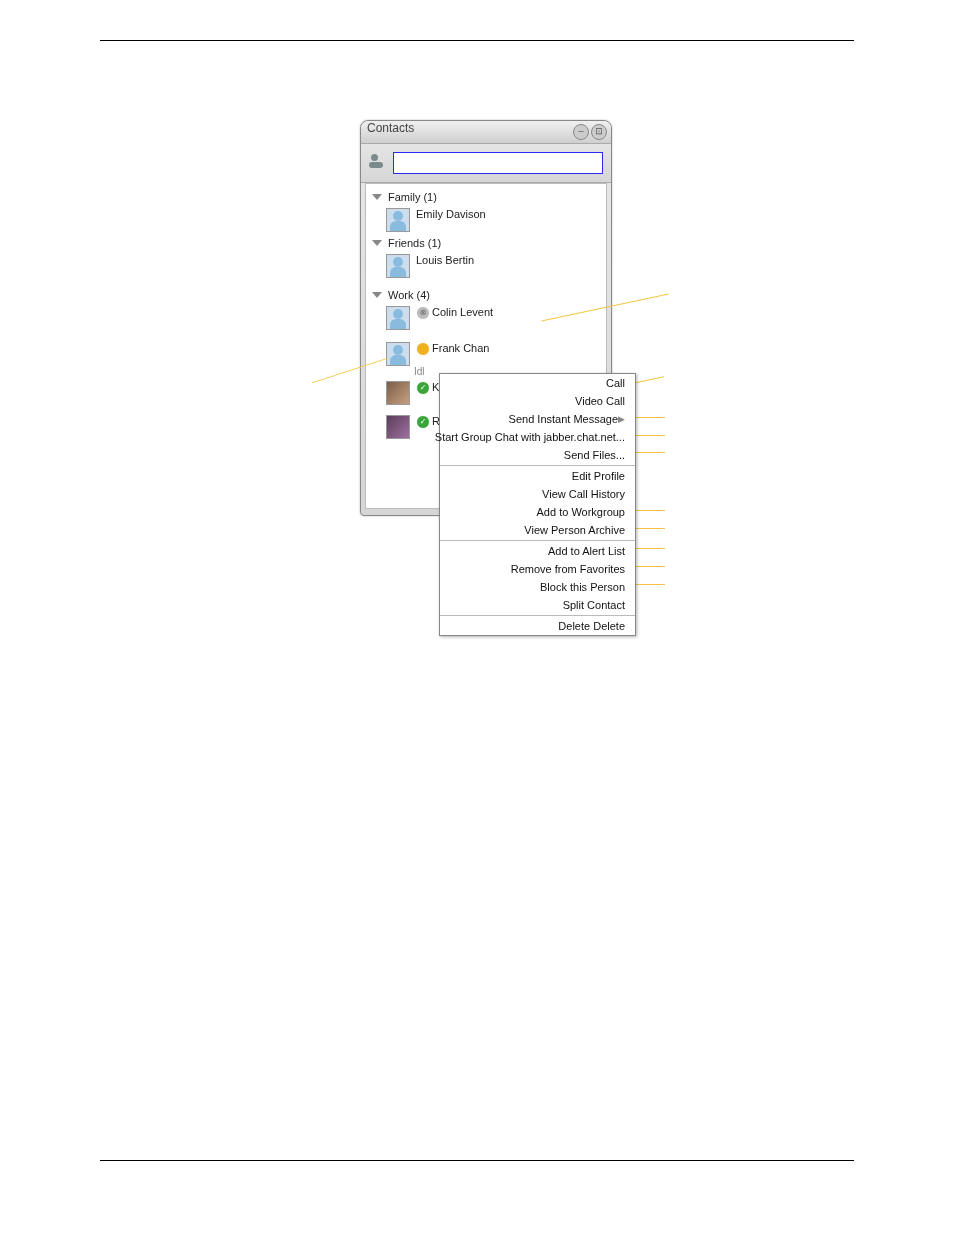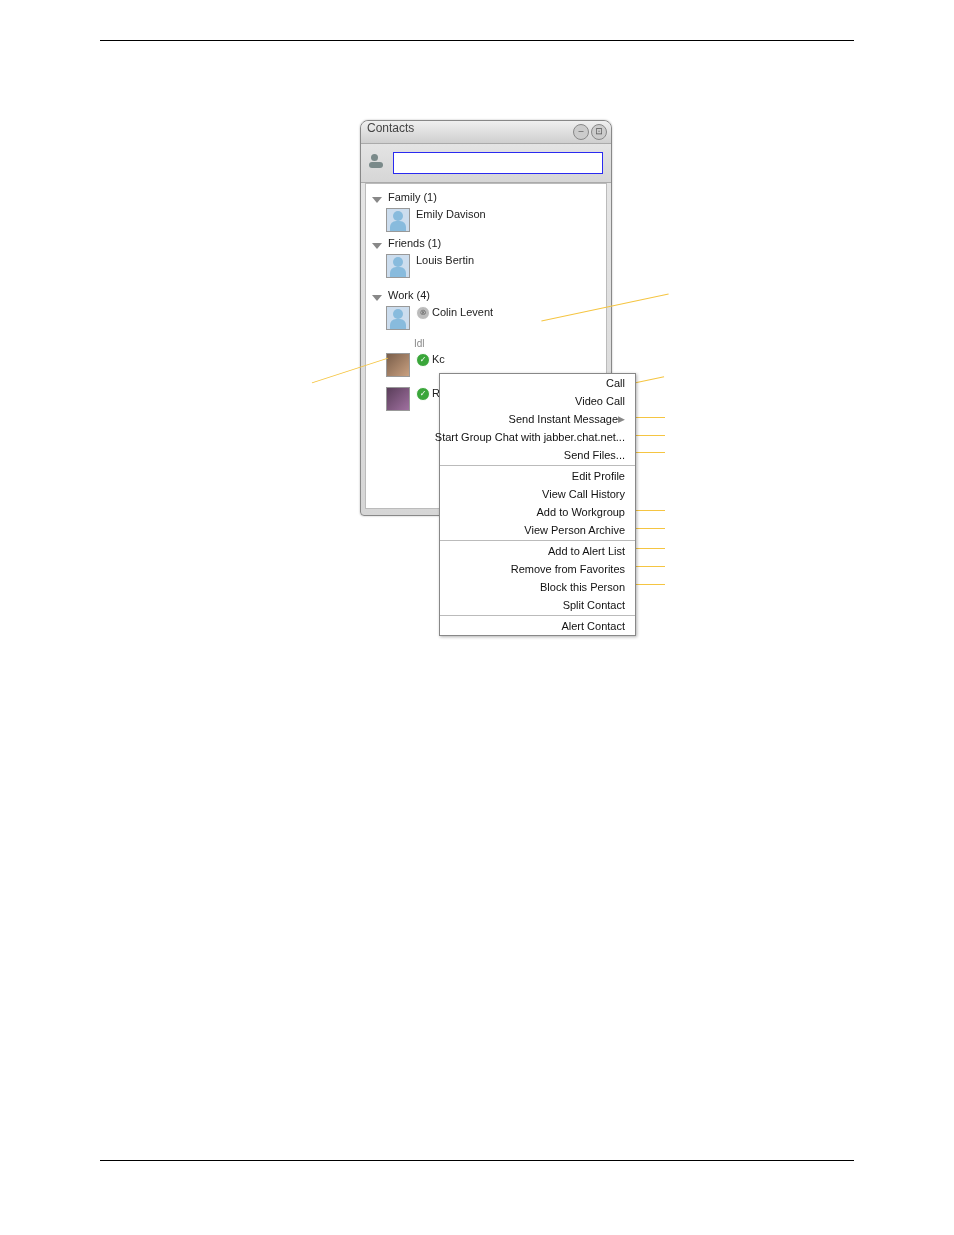--- a/index.html
+++ b/index.html
@@ -108,21 +108,21 @@
     background: #fff;
     border: 1px solid #bbb;
     margin: 0 4px 6px 4px;
     padding: 4px 0 40px 0;
     min-height: 280px;
     font-size: 11px;
     color: #222;
   }
   .group-header {
     display: flex;
-    align-items: flex-end;
+    align-items: center;
     padding: 3px 6px;
     cursor: default;
   }
   .triangle {
     width: 0; height: 0;
     border-left: 5px solid transparent;
     border-right: 5px solid transparent;
     border-top: 6px solid #888;
     margin-right: 6px;
   }
@@ -272,20 +272,25 @@
     <div class="group-header" style="margin-top:6px">
       <span class="triangle"></span>
       <span>Work</span>&nbsp;<span>(4)</span>
     </div>
     <div class="contact-row">
       <div class="avatar default"></div>
       <span class="status-badge status-offline">⊗</span>
       <span class="contact-name">Colin Levent</span>
     </div>
     <div style="height:8px"></div>
+    <div class="contact-row">
+      <div class="avatar default"></div>
+      <span class="status-badge status-idle"></span>
+      <span class="contact-name">Frank Chan</span>
+    </div>
     <div class="sub-status">Idl</div>
     <div class="contact-row">
       <div class="avatar photo1"></div>
       <span class="status-badge status-online">✓</span>
       <span class="contact-name">Kc</span>
     </div>
     <div style="height:6px"></div>
     <div class="contact-row">
       <div class="avatar photo2"></div>
       <span class="status-badge status-online">✓</span>
@@ -332,15 +337,15 @@
       <span>Remove from Favorites</span>
     </div>
   <div class="menu-item">
       <span>Block this Person</span>
     </div>
   <div class="menu-item">
       <span>Split Contact</span>
     </div>
   <div class="menu-sep"></div>
   <div class="menu-item">
-      <span>Alert Contact</span>
+      <span>Delete Delete</span>
     </div>
 </div>
 
 </body></html>

